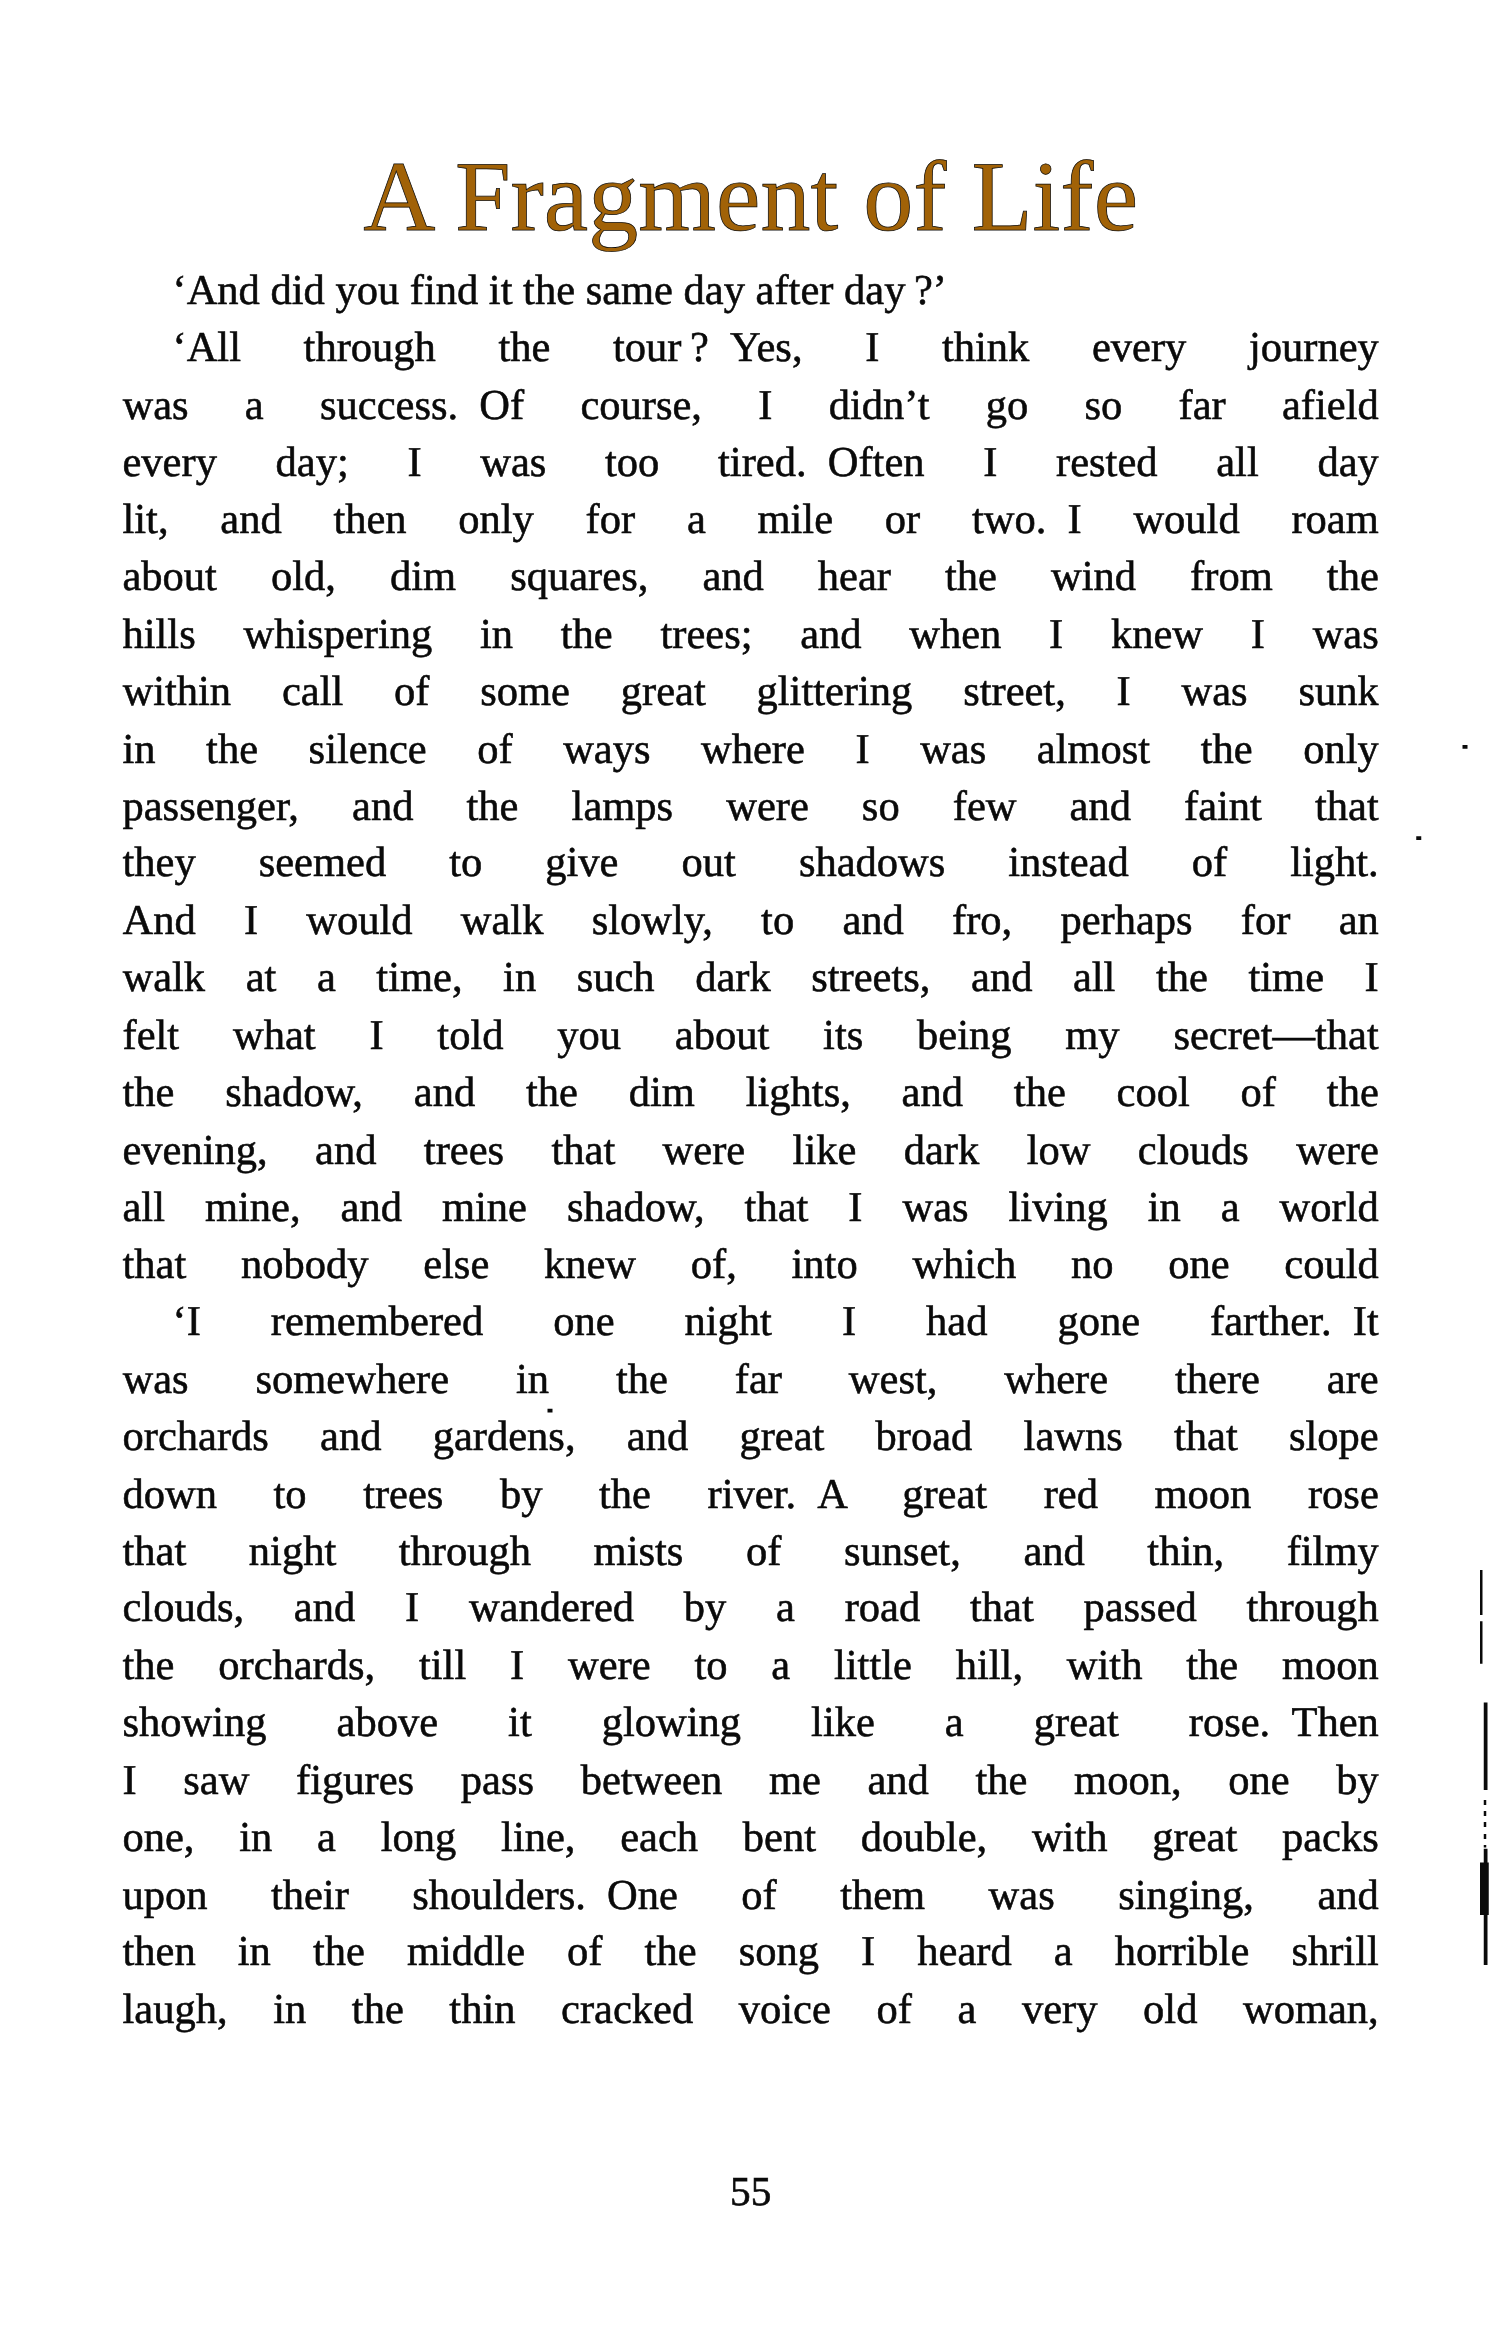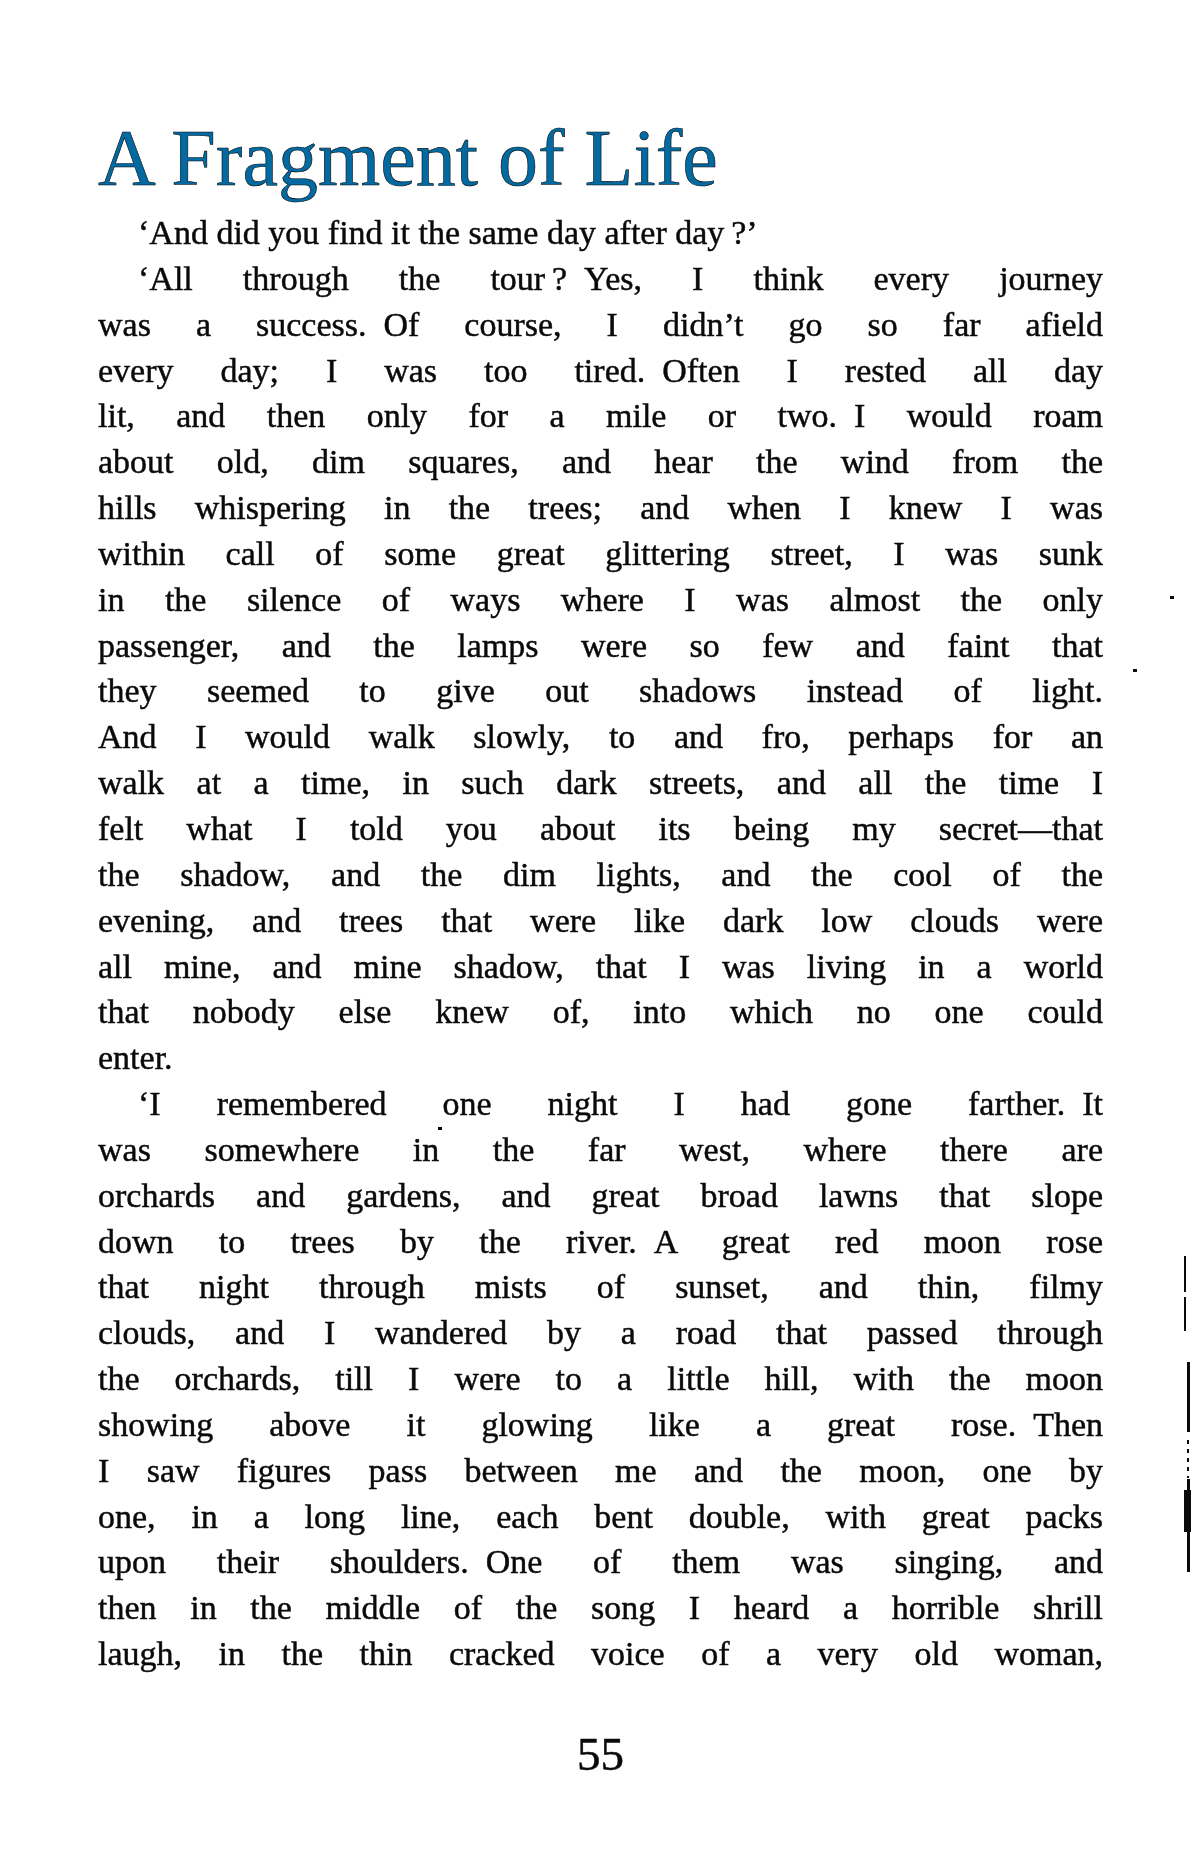--- a/index.html
+++ b/index.html
@@ -17,26 +17,26 @@
     height: 1869px;
     background: #ffffff;
     color: #0a0a0a;
     font-family: "Liberation Serif", "DejaVu Serif", serif;
   }
   .chapter-title {
     position: absolute;
     top: 118px;
     left: 98px;
     width: 1005px;
-    text-align: left;
+    text-align: center;
     font-size: 80px;
     line-height: 1;
     font-weight: 400;
     letter-spacing: 0px;
-    color: #0369a1;
+    color: #a16207;
     -webkit-text-stroke: 0.6px #0a0a0a;
     white-space: nowrap;
   }
   .text-block {
     position: absolute;
     top: 210px;
     left: 98px;
     width: 1005px;
   }
   .line {
@@ -53,21 +53,21 @@
     text-align: justify;
     text-align-last: justify;
   }
   .line.ind { padding-left: 40px; }
   .folio {
     position: absolute;
     top: 1731px;
     left: 98px;
     width: 1005px;
     text-align: center;
-    font-size: 47px;
+    font-size: 33px;
     line-height: 47px;
     -webkit-text-stroke: 0.5px #0a0a0a;
   }
   .mark {
     position: absolute;
     background: #0a0a0a;
   }
   .mark.dotted {
     background: repeating-linear-gradient(to bottom, #0a0a0a 0 4px, transparent 4px 9px);
   }
@@ -90,21 +90,20 @@
       <div class="line j">in the silence of ways where I was almost the only</div>
       <div class="line j">passenger, and the lamps were so few and faint that</div>
       <div class="line j">they seemed to give out shadows instead of light.</div>
       <div class="line j">And I would walk slowly, to and fro, perhaps for an</div>
       <div class="line j">walk at a time, in such dark streets, and all the time I</div>
       <div class="line j">felt what I told you about its being my secret—that</div>
       <div class="line j">the shadow, and the dim lights, and the cool of the</div>
       <div class="line j">evening, and trees that were like dark low clouds were</div>
       <div class="line j">all mine, and mine shadow, that I was living in a world</div>
       <div class="line j">that nobody else knew of, into which no one could</div>
-      <div class="line">enter.</div>
       <div class="line j ind">‘I remembered one night I had gone farther. It</div>
       <div class="line j">was somewhere in the far west, where there are</div>
       <div class="line j">orchards and gardens, and great broad lawns that slope</div>
       <div class="line j">down to trees by the river. A great red moon rose</div>
       <div class="line j">that night through mists of sunset, and thin, filmy</div>
       <div class="line j">clouds, and I wandered by a road that passed through</div>
       <div class="line j">the orchards, till I were to a little hill, with the moon</div>
       <div class="line j">showing above it glowing like a great rose. Then</div>
       <div class="line j">I saw figures pass between me and the moon, one by</div>
       <div class="line j">one, in a long line, each bent double, with great packs</div>

